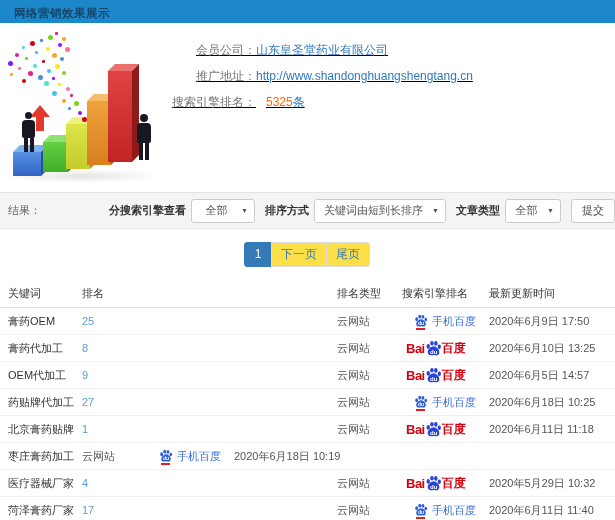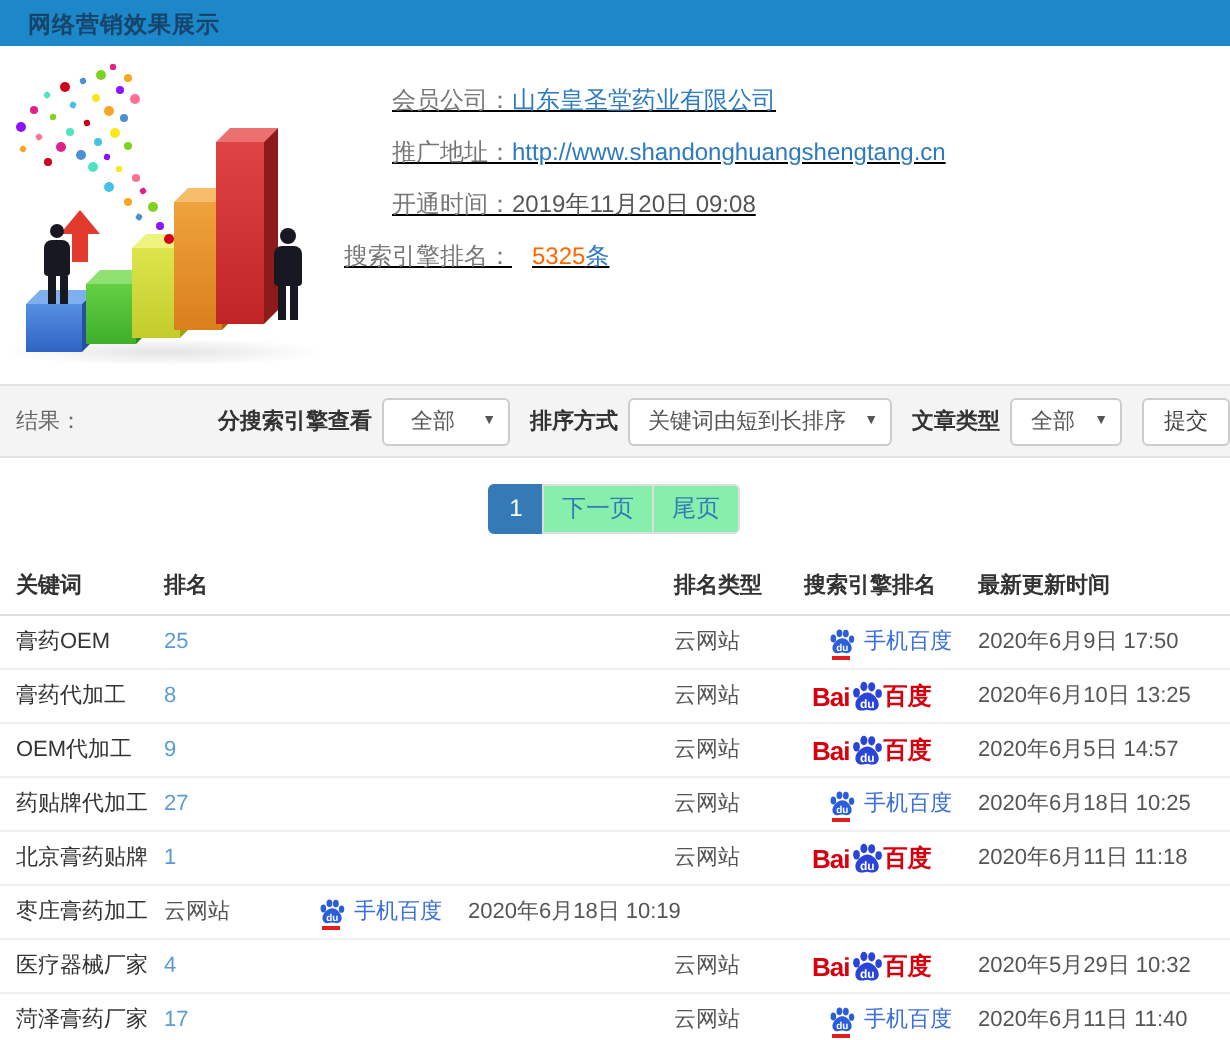--- a/index.html
+++ b/index.html
@@ -71,28 +71,28 @@
   .sel-engine { width:64px; } .sel-sort { width:132px; } .sel-article { width:56px; }
   .sel-engine span:first-child, .sel-article span:first-child { flex:1; text-align:center; }
   .sel-sort span:first-child { flex:1; text-align:center; }
   .submit-btn { margin-left:10px; width:44px; height:24px; background:#fff; border:1px solid #ccc;
     border-radius:3px; font-size:11px; color:#444; cursor:pointer;
     font-family:"Liberation Sans","DejaVu Sans",sans-serif; }
 
   
   .pagination { height:50px; display:flex; align-items:center; justify-content:center; }
   .page-btn { display:inline-block; min-width:28px; height:25px; line-height:23px; text-align:center;
-    padding:0 9px; border:1px solid #ddd; background:#86efac; color:#337ab7; font-size:12px;
+    padding:0 9px; border:1px solid #ddd; background:#fde047; color:#337ab7; font-size:12px;
     text-decoration:none; margin-left:-1px; cursor:pointer; }
   .page-btn.active { background:#337ab7; border-color:#337ab7; color:#fff; border-radius:3px 0 0 3px; }
   .page-btn:last-child { border-radius:0 3px 3px 0; }
 
   
   .table { width:615px; }
-  .thead { display:flex; height:29px; line-height:29px; font-size:11px; font-weight:bold; color:#333;
+  .thead { display:flex; height:29px; line-height:29px; font-size:11px; font-weight:normal; color:#333;
     border-bottom:1px solid #e0e0e0;justify-content:center; }
   .trow { display:flex; height:27px; line-height:27px; font-size:11px; color:#555;
     border-bottom:1px solid #efefef; }
   .c-keyword { width:82px; padding-left:8px; color:#333; overflow:hidden; white-space:nowrap; }
   .c-rank { width:255px; color:#5b9bd5; text-decoration:none; }
   .c-rtype { width:65px; }
   .c-engine { width:87px; display:flex; align-items:center; }
   .c-time { flex:1; }
   .thead .c-keyword, .thead .c-rank, .thead .c-rtype, .thead .c-engine, .thead .c-time { color:#333; }
   .thead .c-engine { display:block; }
@@ -179,24 +179,20 @@
   <div class="info-rows">
     <div class="info-row">
       <span class="info-label">会员公司：</span>
       <a class="info-value" href="#">山东皇圣堂药业有限公司</a>
     </div>
     <div class="info-row">
       <span class="info-label">推广地址：</span>
       <a class="info-value" href="#">http://www.shandonghuangshengtang.cn</a>
     </div>
     <div class="info-row">
-      <span class="info-label">开通时间：</span>
-      <span class="info-value">2019年11月20日 09:08</span>
-    </div>
-    <div class="info-row">
       <span class="info-label">搜索引擎排名：</span>
       <span class="num-orange">5325</span>
         <span class="unit-blue">条</span>
     </div>
   </div>
 </div>
 
 <div class="filter-bar">
   <span class="result-label">结果：</span>
   <div class="filter-controls">

